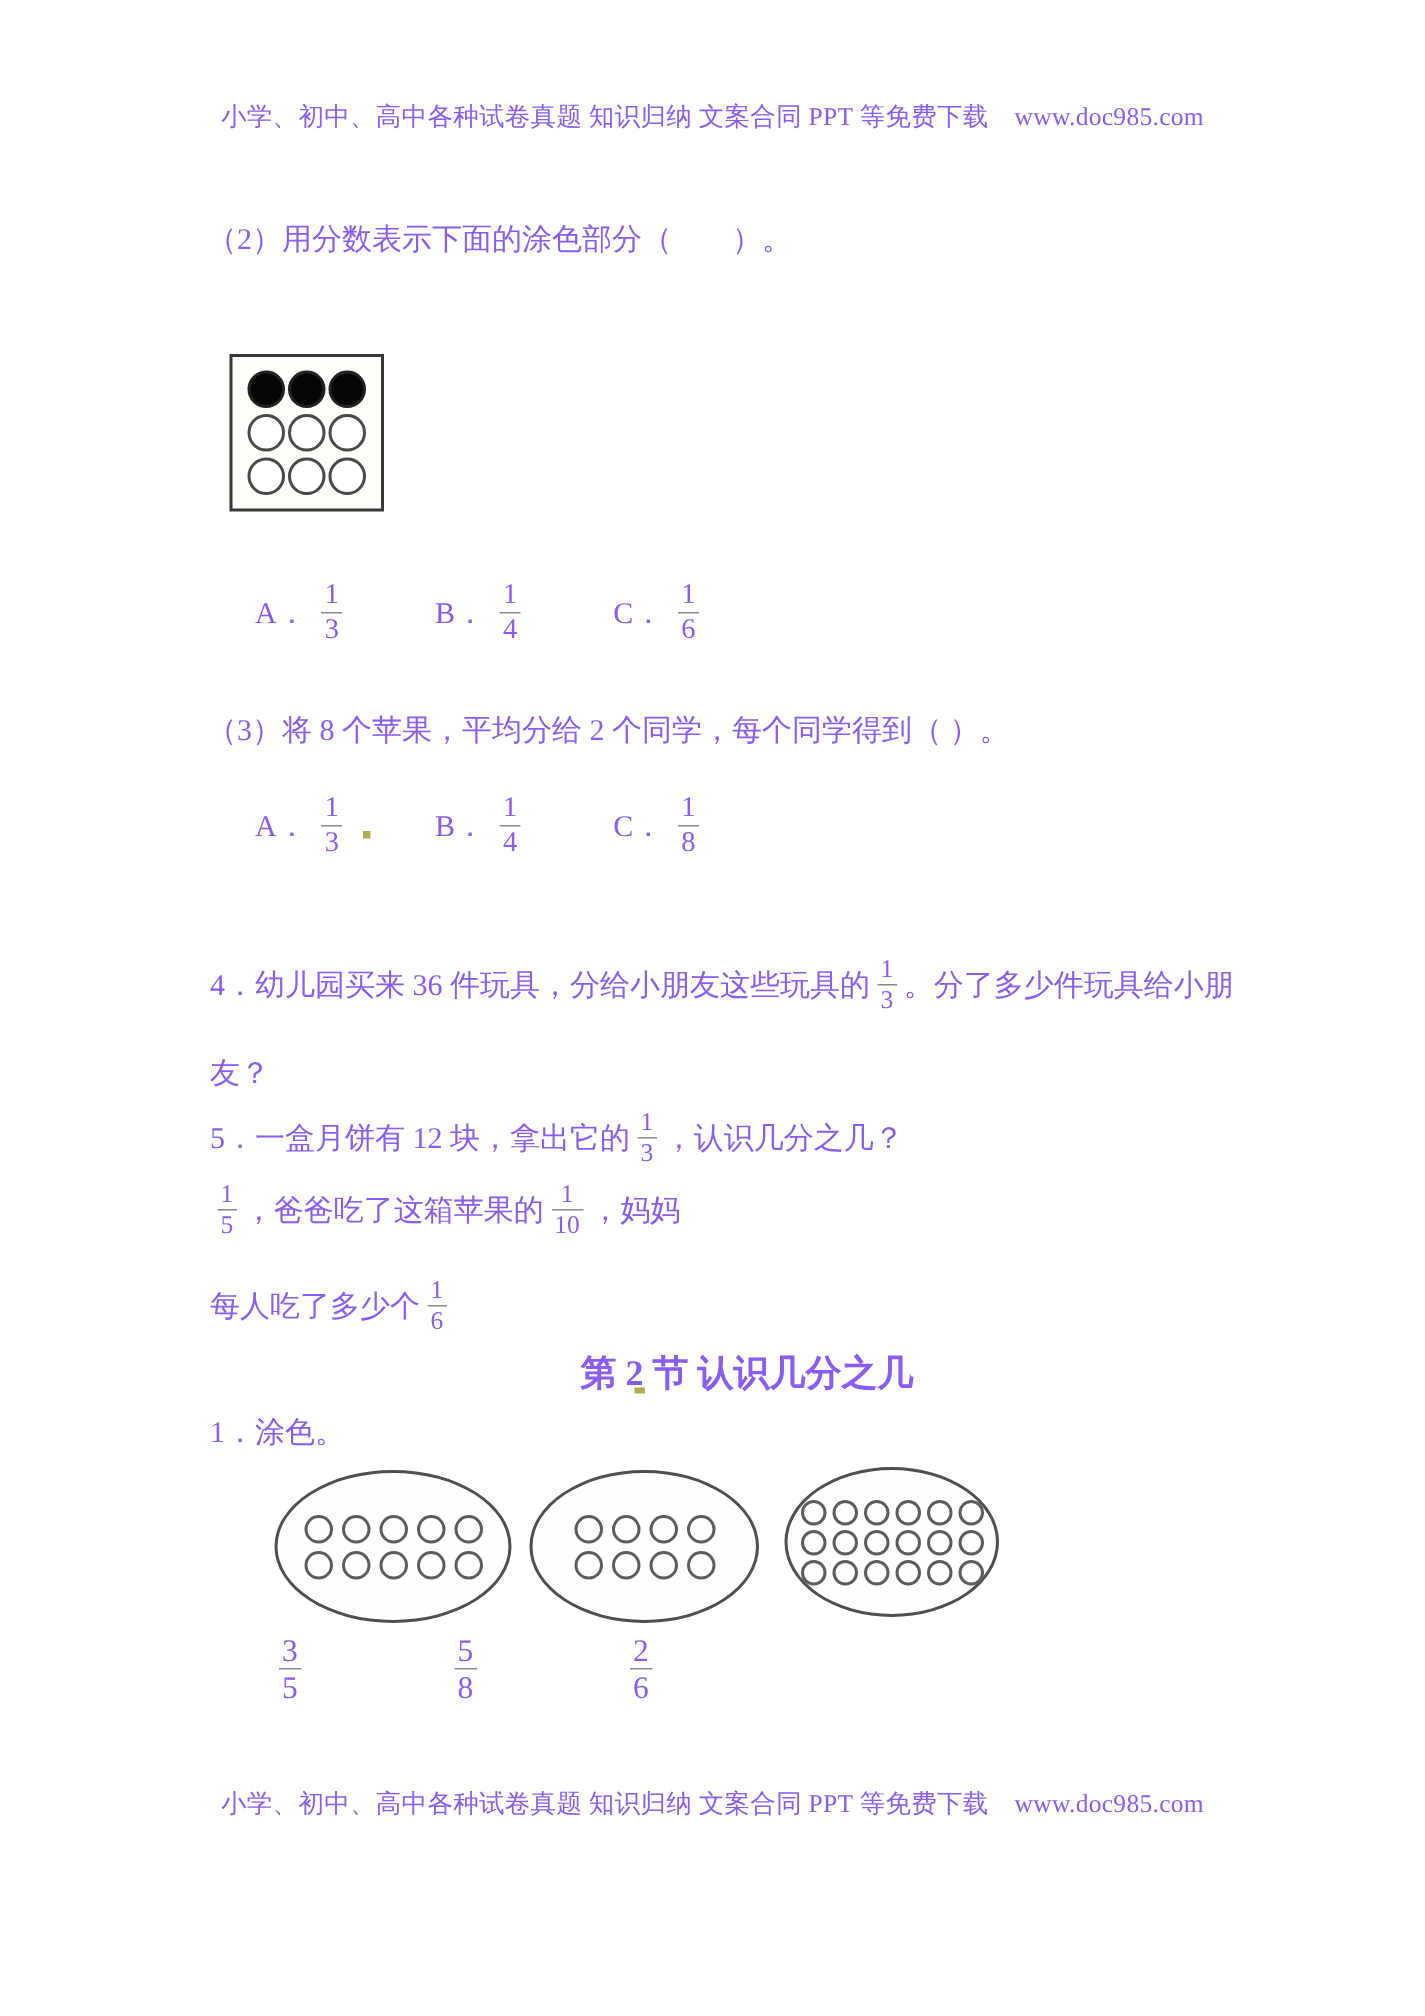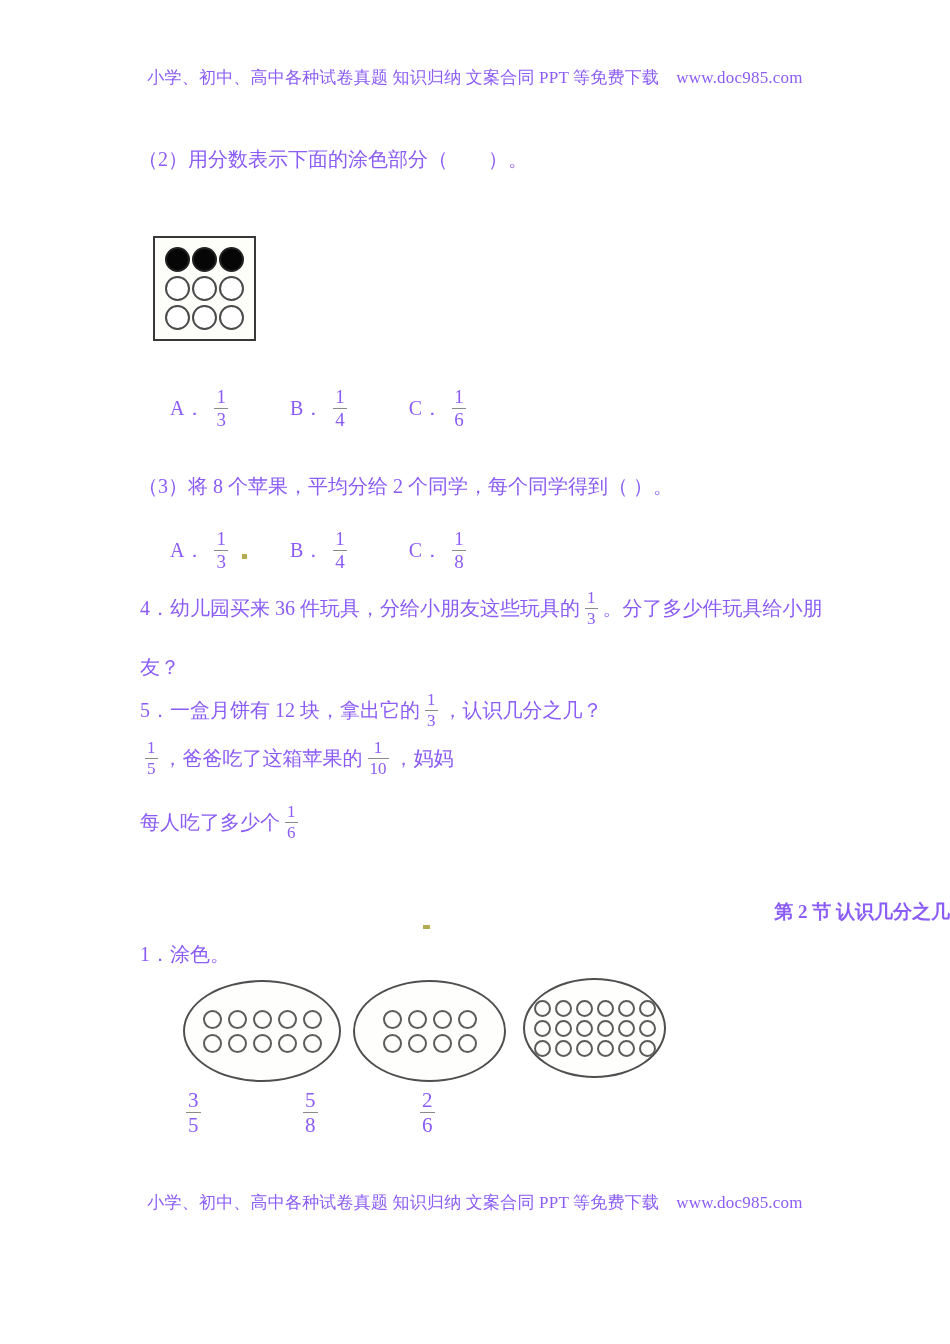--- a/index.html
+++ b/index.html
@@ -10,22 +10,22 @@
   }
   .center-text { position:absolute; left:0; width:100%; text-align:center; font-size:17px; letter-spacing:.2px; }
   .hdr { top:66px; }
   .ftr { top:1191px; }
 
   .prompt { position:absolute; font-size:20px; white-space:nowrap; }
   .q2p { left:138px; top:146px; }
   .q3p { left:138px; top:473px; }
   .q1p { left:140px; top:941px; }
 
-  .heading { position:absolute; left:0; top:899px; width:100%; text-align:right;
-             font-weight:bold; font-size:19px; padding-left:46px; box-sizing:border-box; }
+  .heading { position:absolute; left:0; top:899px; width:100%; text-align:center;
+             font-weight:bold; font-size:24px; padding-left:46px; box-sizing:border-box; }
 
   
   .gridbox { position:absolute; left:153px; top:236px; width:103px; height:105px;
              border:2px solid #383838; background:#fdfdfa; box-sizing:border-box; }
   .ggrid { display:grid; grid-template-columns:repeat(3,1fr); width:100%; height:100%;
            padding:7px 9px; box-sizing:border-box; justify-items:center; align-items:center; }
   .gc { width:25px; height:25px; border:2px solid #4a4a4a; border-radius:50%;
         box-sizing:border-box; background:#ffffff; }
   .gc-filled { background:#060606; border-color:#222222; }
 
@@ -40,21 +40,21 @@
   .frac { display:inline-flex; flex-direction:column; align-items:center; line-height:1.15; }
   .fn { padding:0 2px; }
   .fd { border-top:1px solid #8a8a8a; padding:0 2px; }
   .cfrac { font-size:19px; }
   .ifrac { font-size:17px; margin:0 5px; }
   .flabel { position:absolute; font-size:21px; top:0; }
   .fl0 { left:186px; } .fl1 { left:303px; } .fl2 { left:420px; }
   #frac-row { position:absolute; top:1088px; left:0; width:100%; height:60px; }
 
   
-  .wp-wrap { position:absolute; left:140px; top:588px; width:760px;text-align:center; }
+  .wp-wrap { position:absolute; left:140px; top:636px; width:760px;text-align:center; }
   .wp { margin-bottom:8px; }
   .wline { display:flex; align-items:center; font-size:20px; min-height:30px; white-space:nowrap; }
   .wline + .wline { margin-top:24px; }
 
   
   #ovals-row { position:absolute; left:0; top:978px; width:100%; height:112px; }
   .oval { position:absolute; border:2px solid #4f4f4f; border-radius:50%;
           display:flex; align-items:center; justify-content:center; box-sizing:border-box; background:#fefefc; }
   .oval0 { left:183px; top:2px;  width:158px; height:102px; }
   .oval1 { left:353px; top:2px;  width:153px; height:102px; }

